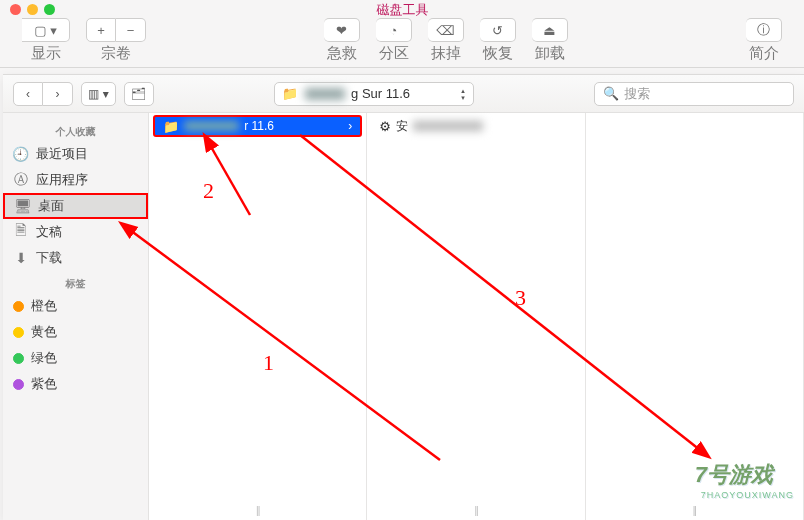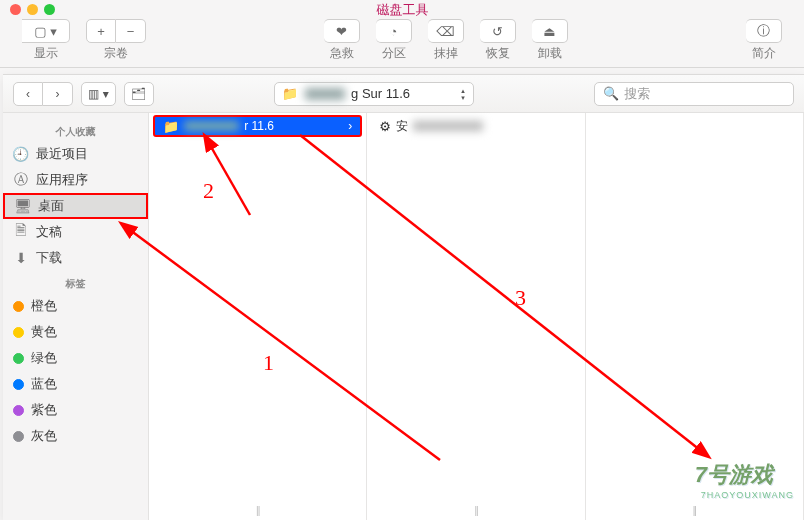--- a/index.html
+++ b/index.html
@@ -15,21 +15,21 @@
     
     
     .toolbar { height: 54px; display: flex; align-items: center; padding: 0 14px; border-bottom: 1px solid #d9d8d7; }
     .tool-group { display: flex; flex-direction: column; align-items: center; gap: 2px; margin: 0 8px; }
     .tool-btns { display: flex; }
     .tool-btn { width: 30px; height: 24px; background: #fff; border: 1px solid #cfcecd; display: flex; align-items: center; justify-content: center; font-size: 13px; color: #6a6a6a; }
     .tool-btn:first-child { border-radius: 5px 0 0 5px; }
     .tool-btn:last-child { border-radius: 0 5px 5px 0; border-left: none; }
     .tool-btn.solo { border-radius: 5px; width: 36px; }
     .tool-btn.wide { width: 48px; }
-    .tool-label { font-size: 12px; color: #7a7a7a; }
+    .tool-label { font-size: 15px; color: #7a7a7a; }
     .tool-spacer { flex: 1; }
     
     
     .finder { position: absolute; left: 3px; top: 74px; right: 0; bottom: 0; background: #fff; border-top: 1px solid #dcdbda; box-shadow: 0 3px 10px rgba(0,0,0,.08); }
     .finder-toolbar { height: 38px; display: flex; align-items: center; padding: 0 10px; gap: 8px; border-bottom: 1px solid #e2e1e0; background: linear-gradient(#fafafa,#f2f1f0); }
     .fbtn { height: 24px; min-width: 30px; padding: 0 6px; background: #fff; border: 1px solid #cfcecd; border-radius: 5px; display: flex; align-items: center; justify-content: center; font-size: 12px; color: #555; }
     .fbtn-pair { display: flex; }
     .fbtn-pair .fbtn:first-child { border-radius: 5px 0 0 5px; }
     .fbtn-pair .fbtn:last-child { border-radius: 0 5px 5px 0; border-left: none; }
     .path-pop { height: 24px; min-width: 200px; background: #fff; border: 1px solid #cfcecd; border-radius: 5px; display: flex; align-items: center; padding: 0 8px; gap: 6px; font-size: 13px; color: #333; }
@@ -185,30 +185,22 @@
         </div>
       <div class="sb-item">
           <span class="tag-dot" style="border-color:#ffcc00;background:#ffcc00"></span>
           <span>黄色</span>
         </div>
       <div class="sb-item">
           <span class="tag-dot" style="border-color:#34c759;background:#34c759"></span>
           <span>绿色</span>
         </div>
       <div class="sb-item">
-          <span class="tag-dot" style="border-color:#007aff;background:#007aff"></span>
-          <span>蓝色</span>
-        </div>
-      <div class="sb-item">
           <span class="tag-dot" style="border-color:#af52de;background:#af52de"></span>
           <span>紫色</span>
-        </div>
-      <div class="sb-item">
-          <span class="tag-dot" style="border-color:#8e8e93;background:#8e8e93"></span>
-          <span>灰色</span>
         </div>
     </div>
 
     <div class="columns">
       <div class="col">
         <div class="col-item sel highlight-box">
           <span class="fi">📁</span>
           <span class="blur" style="background:#7aa;width:55px;height:10px;display:inline-block;"></span>
           <span>r 11.6</span>
           <span style="margin-left:auto">›</span>

